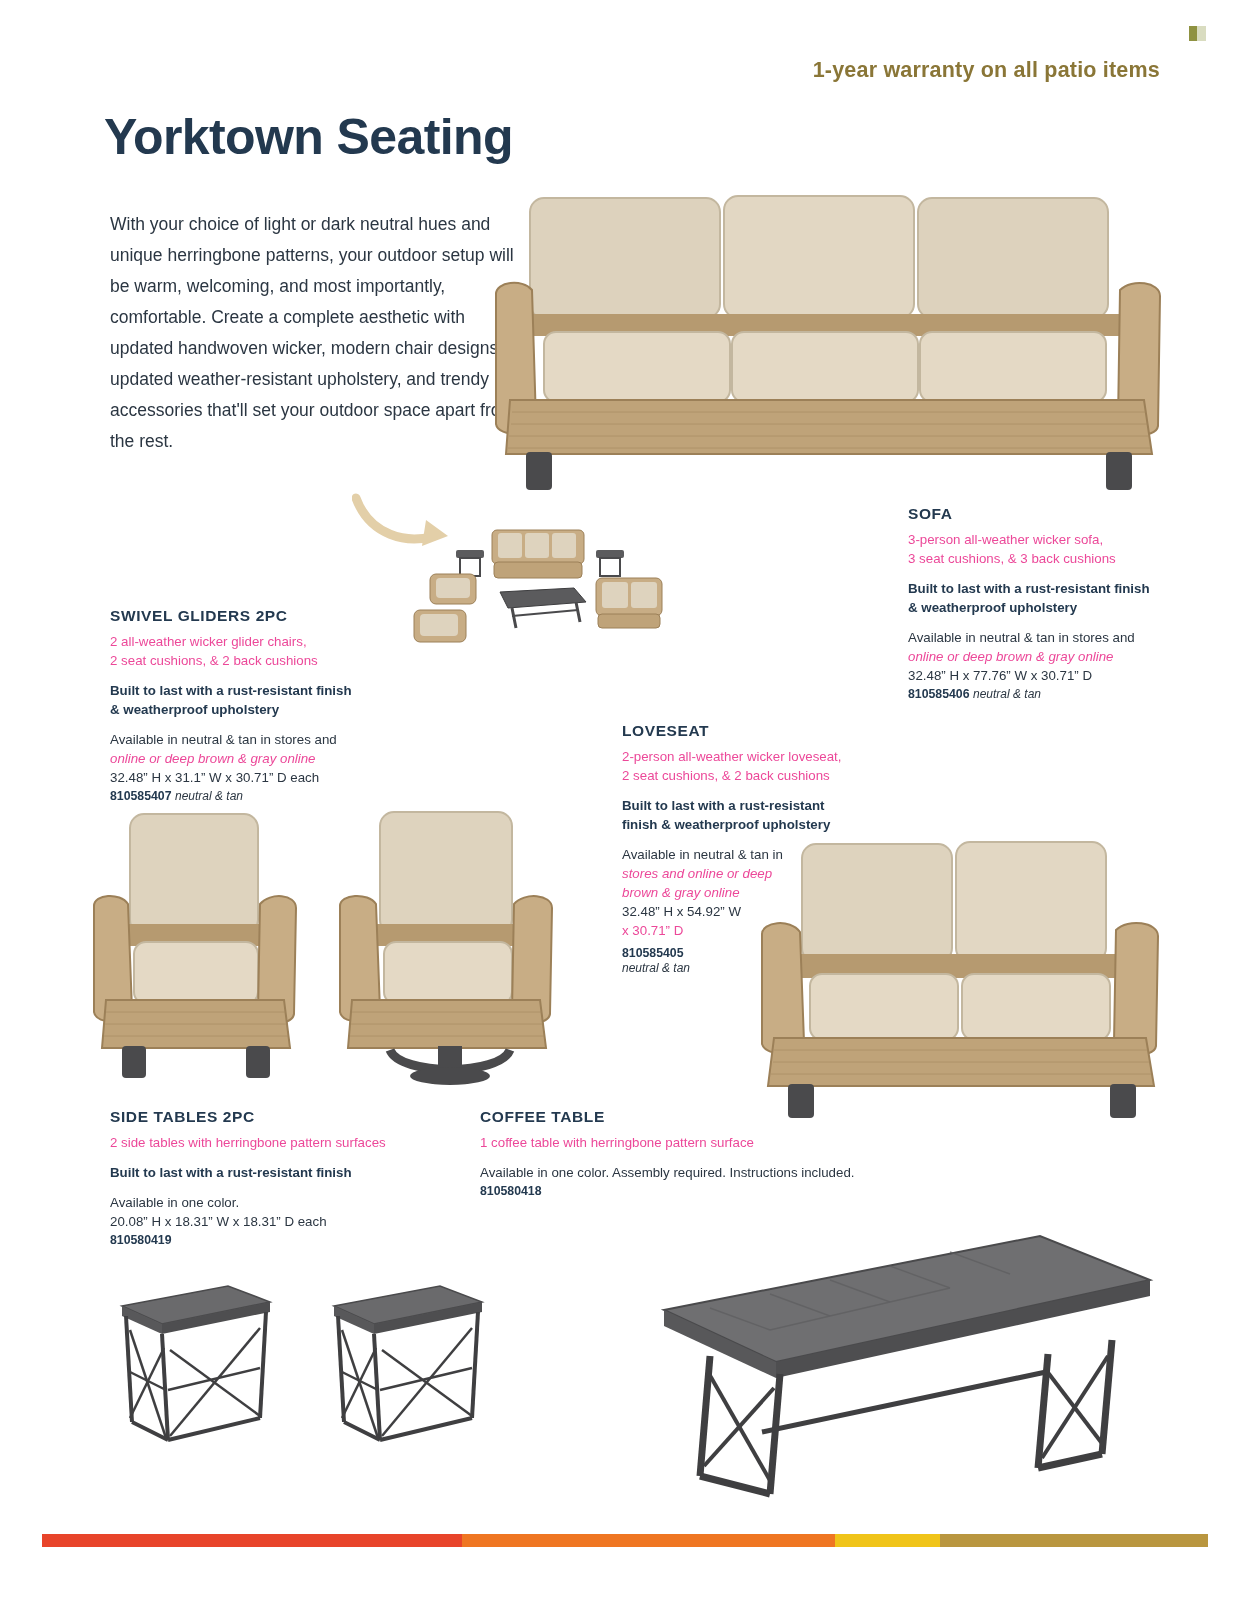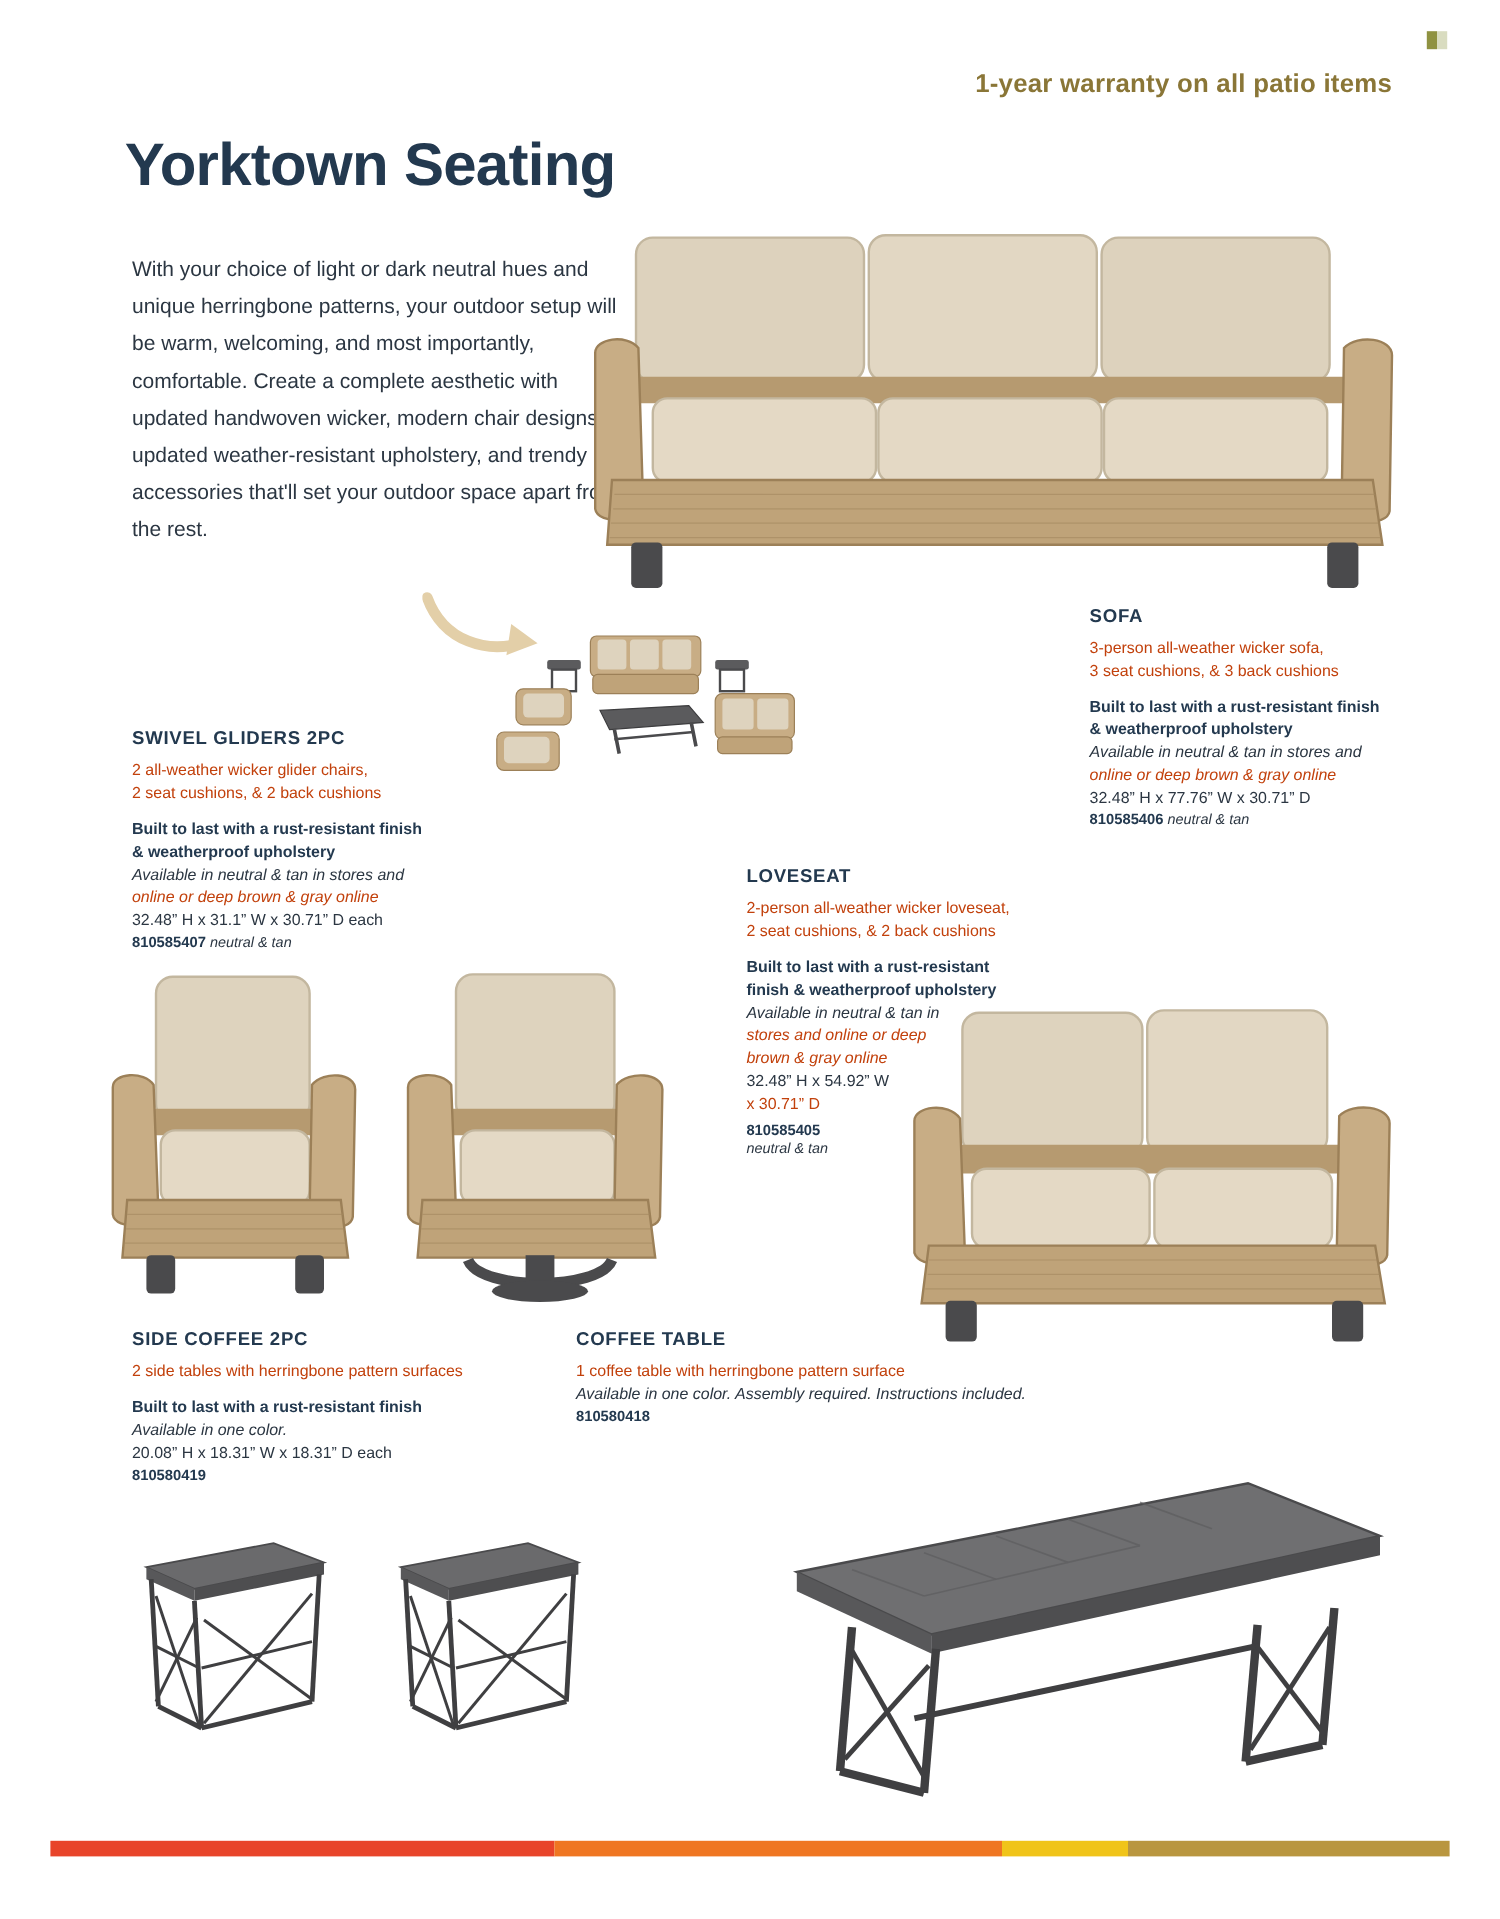--- a/index.html
+++ b/index.html
@@ -73,34 +73,34 @@
   .blk-title {
     font-size: 15.5px;
     font-weight: bold;
     letter-spacing: 0.6px;
     color: #23394f;
     margin-bottom: 7px;
   }
   .blk-line {
     font-size: 13.3px;
     line-height: 19px;
-    color: #c2410c;
+    color: #ec4899;
   }
   .blk-bold {
     font-size: 13.3px;
     line-height: 19px;
     font-weight: bold;
     color: #23394f;
     margin-top: 11px;
   }
   .blk-italic {
     font-size: 13.3px;
     line-height: 19px;
-    font-style: italic;
     color: #2b3642;
+    margin-top: 11px;
   }
   .blk-dim {
     font-size: 13.3px;
     line-height: 19px;
     color: #2b3642;
   }
   .blk-sku {
     font-size: 12.3px;
     font-weight: bold;
     color: #23394f;
@@ -322,21 +322,21 @@
         <line x1="16" y1="220" x2="390" y2="220"></line>
         <line x1="15" y1="232" x2="392" y2="232"></line>
         <line x1="13" y1="244" x2="394" y2="244"></line>
       </g>
       <rect x="30" y="254" width="26" height="34" rx="4" fill="#4a4a4c"></rect>
       <rect x="352" y="254" width="26" height="34" rx="4" fill="#4a4a4c"></rect>
     </svg>
   </div>
 
   <div class="block" style="left:110px; top:1108px; width:340px;">
-    <div class="blk-title">SIDE COFFEE 2PC</div>
+    <div class="blk-title">SIDE TABLES 2PC</div>
     <div class="blk-line">2 side tables with herringbone pattern surfaces</div>
     <div class="blk-bold">Built to last with a rust-resistant finish</div>
     <div class="blk-italic">Available in one color.</div>
     <div class="blk-dim">20.08” H x 18.31” W x 18.31” D each</div>
     <div class="blk-sku">810580419</div>
   </div>
 
   <div class="block" style="left:480px; top:1108px; width:470px;">
     <div class="blk-title">COFFEE TABLE</div>
     <div class="blk-line">1 coffee table with herringbone pattern surface</div>

